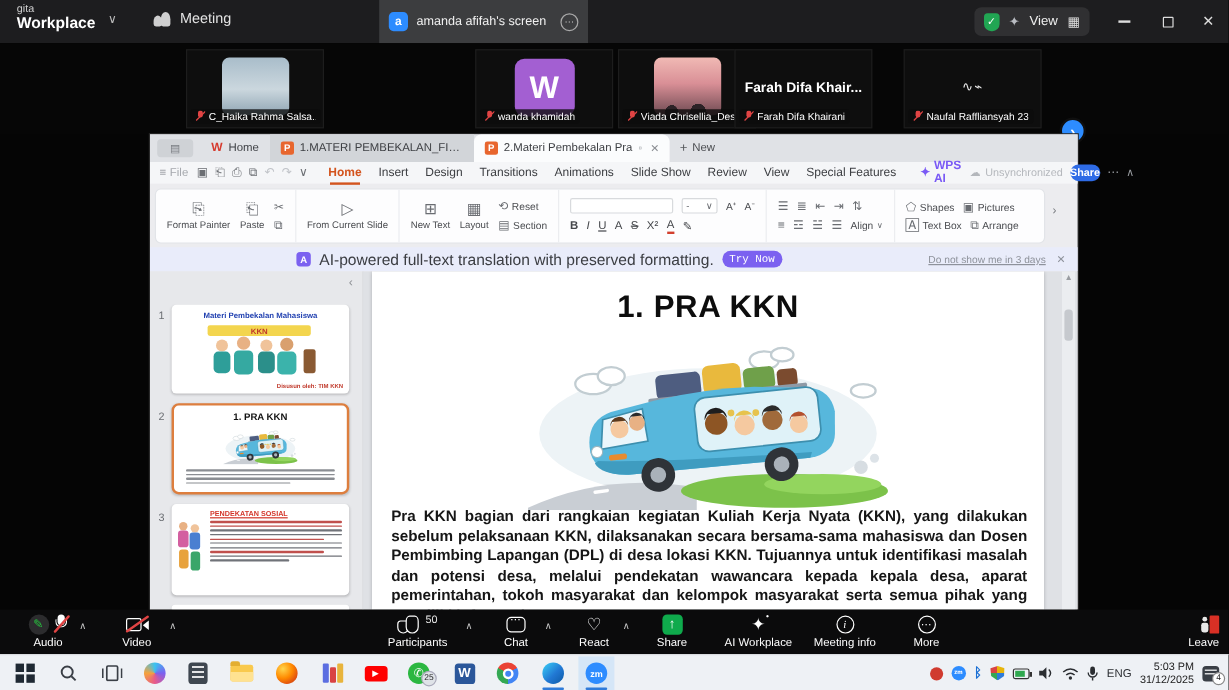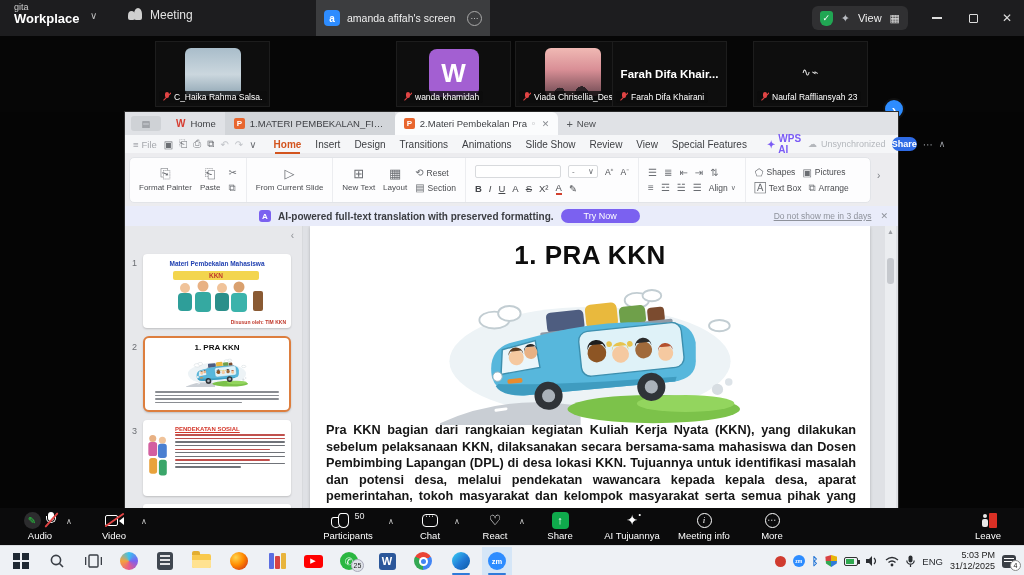--- a/index.html
+++ b/index.html
@@ -6,21 +6,21 @@
   *{box-sizing:border-box;}
   .screen{position:relative;width:1024px;height:575px;overflow:hidden;
           font-family:"Liberation Sans",sans-serif;background:#050505;}
 
   
   .ztop{position:absolute;left:0;top:0;width:1024px;height:36px;background:#1d1d1f;color:#e8e8e8;}
   .zbrand{position:absolute;left:14px;top:3px;line-height:1.05;cursor:default;}
   .zbrand .sm{font-size:9px;color:#cfcfcf;display:block;}
   .zbrand .lg{font-size:13px;font-weight:bold;color:#fff;display:block;}
   .zbrand-chev{position:absolute;left:90px;top:10px;color:#bbb;font-size:10px;}
-  .zmeeting{position:absolute;left:128px;top:8px;display:flex;align-items:flex-start;gap:7px;font-size:12px;color:#e3e3e3;}
+  .zmeeting{position:absolute;left:128px;top:8px;display:flex;align-items:flex-end;gap:7px;font-size:12px;color:#e3e3e3;}
   .ppl-ico{width:15px;height:12px;position:relative;}
   .ppl-ico:before,.ppl-ico:after{content:"";position:absolute;background:#cfcfcf;border-radius:50% 50% 2px 2px;}
   .ppl-ico:before{left:0;top:3px;width:7px;height:9px;}
   .ppl-ico:after{left:6px;top:0;width:8px;height:12px;}
   .ztab{position:absolute;left:316px;top:0;width:174px;height:36px;background:#3c3d3f;display:flex;align-items:center;gap:7px;padding:0 8px;}
   .ztab-av{width:16px;height:16px;border-radius:4px;background:#2d8cff;color:#fff;font-size:10px;font-weight:bold;
            display:flex;align-items:center;justify-content:center;}
   .ztab-label{font-size:10.5px;color:#f0f0f0;white-space:nowrap;overflow:hidden;flex:1;}
   .ztab-more{width:15px;height:15px;border-radius:50%;border:1px solid #a9a9a9;color:#cfcfcf;font-size:8px;line-height:13px;text-align:center;flex:none;}
   .zview-pill{position:absolute;left:812px;top:6px;width:96px;height:24px;background:#303032;border-radius:6px;
@@ -118,22 +118,22 @@
            display:flex;align-items:center;justify-content:space-between;padding:0 3px;}
   .fmt{font-size:9.5px;color:#45474b;display:flex;gap:7px;align-items:center;}
   .fmt .u{text-decoration:underline;}
   .fmt .acolor{border-bottom:2px solid #d3402e;}
   .ribbon-exp{position:absolute;left:752px;top:58px;color:#7a7d82;font-size:10px;}
 
   .wps-banner{position:absolute;left:0;top:94px;width:100%;height:20px;background:#e9ecfa;display:flex;align-items:center;}
   .bn-center{margin-left:auto;display:flex;align-items:center;gap:7px;}
   .bn-ico{width:12px;height:12px;border-radius:3px;background:#7b61f0;color:#fff;font-size:8px;font-weight:bold;
           display:flex;align-items:center;justify-content:center;}
-  .bn-text{font-size:10px;color:#3b3d42;font-weight:bold;}
-  .bn-cta{height:14px;border-radius:7px;background:#7b61f0;color:#fff;font-size:9px;display:flex;align-items:center;padding:0 23px;}
+  .bn-text{font-size:13px;color:#3b3d42;font-weight:normal;}
+  .bn-cta{height:14px;border-radius:7px;background:#7b61f0;color:#fff;font-size:9px;display:flex;align-items:center;padding:0 6px;font-family:Liberation Mono, monospace;}
   .bn-right{margin-left:auto;display:flex;align-items:center;gap:9px;padding-right:10px;}
   .bn-dismiss{font-size:8.5px;color:#8e929b;text-decoration:underline;}
   .bn-x{color:#8e929b;font-size:9px;}
 
   .wps-content{position:absolute;left:0;top:114px;width:100%;height:282px;overflow:hidden;}
   .sidebar{position:absolute;left:0;top:0;width:178px;height:282px;background:#e7e8eb;border-right:1px solid #d8dadd;}
   .sb-head{position:absolute;left:0;top:0;width:100%;height:22px;display:flex;align-items:center;justify-content:center;gap:16px;font-size:10.5px;}
   .sb-outline{color:#6b6e73;}
   .sb-slides{color:#d3541e;font-weight:bold;position:relative;}
   .sb-slides:after{content:"";position:absolute;left:0;right:0;bottom:-4px;height:2px;background:#d3541e;}
@@ -700,38 +700,38 @@
       <div class="irow">
           <span class="share-sq">↑</span>
         </div>
       <span class="lab">Share</span>
     </div>
 
     <div class="zgrp" style="left:590px;width:84px;">
       <div class="irow">
           <span class="ai-star">✦</span>
         </div>
-      <span class="lab">AI Tujuannya</span>
+      <span class="lab">AI Workplace</span>
     </div>
 
     <div class="zgrp" style="left:666px;width:76px;">
       <div class="irow">
           <span class="circ-i">i</span>
         </div>
       <span class="lab">Meeting info</span>
     </div>
 
     <div class="zgrp" style="left:746px;width:52px;">
       <div class="irow">
           <span class="circ-dots">⋯</span>
         </div>
       <span class="lab">More</span>
     </div>
 
-    <div class="zgrp" style="left:960px;width:56px;">
+    <div class="zgrp" style="left:960px;width:56px;align-items:flex-end;">
       <div class="irow">
           <span class="leave-ico">
             <span class="man"></span>
             <span class="door"></span>
           </span>
         </div>
       <span class="lab">Leave</span>
     </div>
   </div>
 

